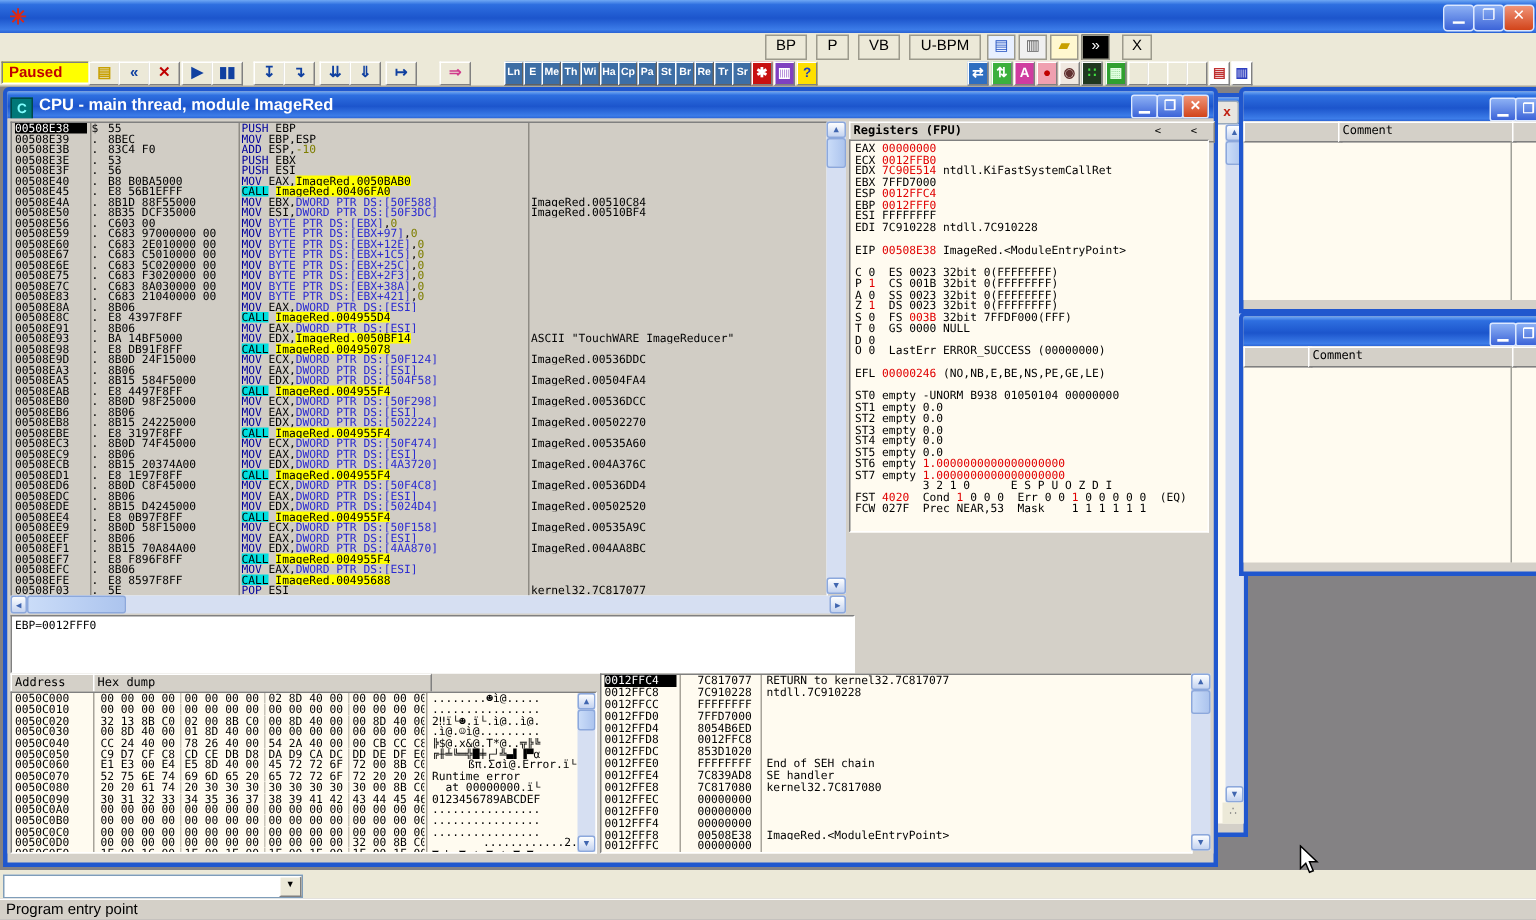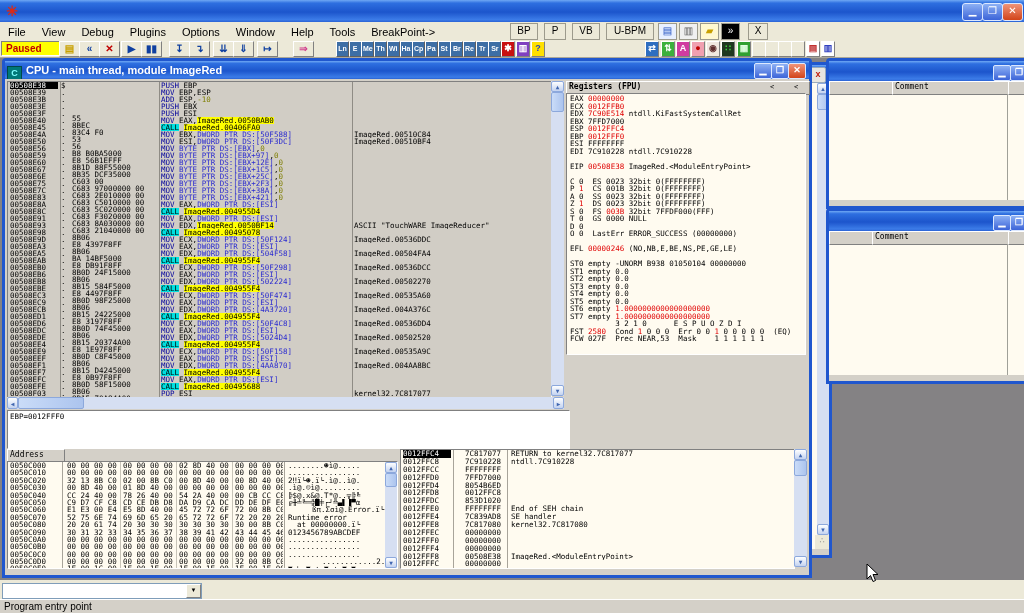--- a/index.html
+++ b/index.html
@@ -47,21 +47,21 @@
     border:1px solid #8CA8DC;border-radius:2px;color:#4066B0;font-size:6px;text-align:center;line-height:10px;box-sizing:border-box;}
   .sbthumb{position:absolute;left:0;width:100%;background:linear-gradient(90deg,#CADCF8,#ACC4EE);
     border:1px solid #8CA8DC;border-radius:2px;box-sizing:border-box;}
   .sbbtn.h{height:100%;width:11px;line-height:11px;}
   
   #disasm{background:#D1CDC5;overflow:hidden;}
   .drow{position:relative;height:7px;line-height:7px;font-size:7.5px;white-space:pre;}
   .dcell{position:absolute;top:0;overflow:hidden;}
   .c-addr{left:2px;width:48px;color:#000;}
   .c-mark{left:53px;width:10px;}
-  .c-byte{left:64px;width:86px;margin-top:33px;}
+  .c-byte{left:64px;width:86px;}
   .c-instr{left:153px;width:190px;}
   .c-comm{left:346px;width:198px;}
   .colline{position:absolute;top:0;bottom:0;width:1px;background:#8F8C85;}
   .sel-addr{background:#000;color:#fff;}
   .mn{color:#00009C;} .mn-call{background:#00E0E0;color:#000;}
   .mem{color:#2B2BD0;} .imm-y{background:#FFFF00;color:#000;} .num{color:#7E7E00;}
   #regpane{background:#FFFBF0;overflow:hidden;}
   .rline{height:7.5px;line-height:7.5px;font-size:7.5px;white-space:pre;color:#000;}
   .red{color:#E00000;}
   #infopane{background:#fff;font-size:7.5px;line-height:9px;color:#000;padding:1px 2px;}
@@ -89,21 +89,20 @@
 
   <div class="abs" id="titlebar">
     <div class="appicon">✳</div>
     <span class="abs" style="left:24px;top:4px;color:#fff;font-weight:bold;font-size:11px;"></span>
     <div class="capbtn" style="left:962px;">▁</div>
     <div class="capbtn" style="left:982px;">❐</div>
     <div class="capbtn close" style="left:1002px;">✕</div>
   </div>
 
   <div class="abs" id="menubar">
-    <span id="menu-items"><span class="menuitem">File</span><span class="menuitem">View</span><span class="menuitem">Debug</span><span class="menuitem">Plugins</span><span class="menuitem">Options</span><span class="menuitem">Window</span><span class="menuitem">Help</span><span class="menuitem">Tools</span><span class="menuitem">BreakPoint-&gt;</span></span>
     <span id="plugin-btns"><div class="flatbtn" style="left: 510px; width: 26px;">BP</div><div class="flatbtn" style="left: 544px; width: 20px;">P</div><div class="flatbtn" style="left: 572px; width: 26px;">VB</div><div class="flatbtn" style="left: 606px; width: 46px;">U-BPM</div></span>
     <span id="plugin-icon-btns"><div class="flatbtn" style="left: 658px; width: 17px; color: rgb(32, 80, 192); background: rgb(232, 240, 255);">▤</div><div class="flatbtn" style="left: 679px; width: 17px; color: rgb(96, 96, 96); background: rgb(240, 240, 240);">▥</div><div class="flatbtn" style="left: 700px; width: 17px; color: rgb(200, 160, 0); background: rgb(255, 248, 208);">▰</div><div class="flatbtn" style="left: 721px; width: 17px; color: rgb(255, 255, 255); background: rgb(0, 0, 0);">»</div></span>
     <div class="flatbtn" style="left:748px;width:18px;">X</div>
   </div>
 
   <div class="abs" id="toolbar">
     <div class="abs" id="paused">Paused</div>
     <span id="main-icon-btns"><div class="tbtn" style="left: 59px; color: rgb(200, 160, 0);">▤</div><div class="tbtn" style="left: 79px; color: rgb(16, 64, 160);">«</div><div class="tbtn" style="left: 99px; color: rgb(192, 0, 0);">✕</div><div class="tbtn" style="left: 121px; color: rgb(16, 64, 160);">▶</div><div class="tbtn" style="left: 141px; color: rgb(16, 64, 160);">▮▮</div><div class="tbtn" style="left: 169px; color: rgb(16, 64, 160);">↧</div><div class="tbtn" style="left: 189px; color: rgb(16, 64, 160);">↴</div><div class="tbtn" style="left: 213px; color: rgb(16, 64, 160);">⇊</div><div class="tbtn" style="left: 233px; color: rgb(16, 64, 160);">⇓</div><div class="tbtn" style="left: 257px; color: rgb(16, 64, 160);">↦</div><div class="tbtn" style="left: 293px; color: rgb(208, 60, 140);">⇒</div></span>
     <span id="letter-btns"><div class="letterbtn" style="left: 336px;">Ln</div><div class="letterbtn" style="left: 348.7px;">E</div><div class="letterbtn" style="left: 361.4px;">Me</div><div class="letterbtn" style="left: 374.1px;">Th</div><div class="letterbtn" style="left: 386.8px;">Wi</div><div class="letterbtn" style="left: 399.5px;">Ha</div><div class="letterbtn" style="left: 412.2px;">Cp</div><div class="letterbtn" style="left: 424.9px;">Pa</div><div class="letterbtn" style="left: 437.6px;">St</div><div class="letterbtn" style="left: 450.3px;">Br</div><div class="letterbtn" style="left: 463px;">Re</div><div class="letterbtn" style="left: 475.7px;">Tr</div><div class="letterbtn" style="left: 488.4px;">Sr</div></span>
     <span id="extra-icon-btns"><div class="tbtn sq" style="left: 501px; color: rgb(255, 255, 255); background: rgb(200, 16, 16);">✱</div><div class="tbtn sq" style="left: 516px; color: rgb(255, 255, 255); background: rgb(128, 64, 192);">▥</div><div class="tbtn sq" style="left: 531px; color: rgb(32, 64, 192); background: rgb(255, 224, 0);">?</div><div class="tbtn sq" style="left: 645px; color: rgb(255, 255, 255); background: rgb(46, 110, 192);">⇄</div><div class="tbtn sq" style="left: 661px; color: rgb(255, 255, 255); background: rgb(60, 176, 60);">⇅</div><div class="tbtn sq" style="left: 676px; color: rgb(255, 255, 255); background: rgb(208, 60, 160);">A</div><div class="tbtn sq" style="left: 691px; color: rgb(192, 0, 0); background: rgb(240, 160, 176);">●</div><div class="tbtn sq" style="left: 706px; color: rgb(96, 48, 48); background: rgb(240, 232, 224);">◉</div><div class="tbtn sq" style="left: 721px; color: rgb(64, 224, 64); background: rgb(32, 56, 32);">∷</div><div class="tbtn sq" style="left: 737px; color: rgb(224, 255, 224); background: rgb(48, 160, 48);">▦</div><div class="tbtn sq" style="left: 752px; color: rgb(0, 0, 0); background: rgb(236, 233, 216);"></div><div class="tbtn sq" style="left: 765px; color: rgb(0, 0, 0); background: rgb(236, 233, 216);"></div><div class="tbtn sq" style="left: 778px; color: rgb(0, 0, 0); background: rgb(236, 233, 216);"></div><div class="tbtn sq" style="left: 791px; color: rgb(0, 0, 0); background: rgb(236, 233, 216);"></div><div class="tbtn sq" style="left: 806px; color: rgb(192, 48, 48); background: rgb(255, 255, 255);">▤</div><div class="tbtn sq" style="left: 821px; color: rgb(48, 64, 192); background: rgb(255, 255, 255);">▥</div></span>
@@ -262,27 +261,28 @@
           <div class="rline"> </div>
           <div class="rline"><span class="">ST0 empty -UNORM B938 01050104 00000000</span></div>
           <div class="rline"><span class="">ST1 empty 0.0</span></div>
           <div class="rline"><span class="">ST2 empty 0.0</span></div>
           <div class="rline"><span class="">ST3 empty 0.0</span></div>
           <div class="rline"><span class="">ST4 empty 0.0</span></div>
           <div class="rline"><span class="">ST5 empty 0.0</span></div>
           <div class="rline"><span class="">ST6 empty </span><span class="red">1.0000000000000000000</span></div>
           <div class="rline"><span class="">ST7 empty </span><span class="red">1.0000000000000000000</span></div>
           <div class="rline"><span class="">          3 2 1 0      E S P U O Z D I</span></div>
-          <div class="rline"><span class="">FST </span><span class="red">2580</span><span class="">  Cond </span><span class="red">1</span><span class=""> 0 0 0  Err 0 0 </span><span class="red">1</span><span class=""> 0 0 0 0 0  (EQ)</span></div>
+          <div class="rline"><span class="">FST </span><span class="red">4020</span><span class="">  Cond </span><span class="red">1</span><span class=""> 0 0 0  Err 0 0 </span><span class="red">1</span><span class=""> 0 0 0 0 0  (EQ)</span></div>
           <div class="rline"><span class="">FCW 027F  Prec NEAR,53  Mask    1 1 1 1 1 1</span></div>
         </div>
 
       <div class="abs" style="left:2px;top:370px;width:391px;height:120px;">
         <div style="position:relative;height:12px;">
           <div class="abs colhdr mono" style="left:0;top:0;width:54px;height:12px;">Address</div>
+          <div class="abs colhdr mono" style="left:55px;top:0;width:222px;height:12px;">Hex dump</div>
           <div class="abs colhdr mono" style="left:278px;top:0;width:99px;height:12px;margin-top:36px;">ASCII</div>
         </div>
         <div class="sunken" id="dumppane" style="position:relative;height:106px;">
           <div id="dump-rows">
               <div class="hrow"><span class="dcell" style="left:2px;width:50px;">0050C000</span><span class="dcell" style="left:57px;width:218px;"><span class="hexgrp">00 00 00 00</span><span class="hexgrp">00 00 00 00</span><span class="hexgrp">02 8D 40 00</span><span class="hexgrp">00 00 00 00</span></span><span class="dcell" style="left:280px;width:96px;">........☻ì@.....</span></div>
               <div class="hrow"><span class="dcell" style="left:2px;width:50px;">0050C010</span><span class="dcell" style="left:57px;width:218px;"><span class="hexgrp">00 00 00 00</span><span class="hexgrp">00 00 00 00</span><span class="hexgrp">00 00 00 00</span><span class="hexgrp">00 00 00 00</span></span><span class="dcell" style="left:280px;width:96px;">................</span></div>
               <div class="hrow"><span class="dcell" style="left:2px;width:50px;">0050C020</span><span class="dcell" style="left:57px;width:218px;"><span class="hexgrp">32 13 8B C0</span><span class="hexgrp">02 00 8B C0</span><span class="hexgrp">00 8D 40 00</span><span class="hexgrp">00 8D 40 00</span></span><span class="dcell" style="left:280px;width:96px;">2‼ï└☻.ï└.ì@..ì@.</span></div>
               <div class="hrow"><span class="dcell" style="left:2px;width:50px;">0050C030</span><span class="dcell" style="left:57px;width:218px;"><span class="hexgrp">00 8D 40 00</span><span class="hexgrp">01 8D 40 00</span><span class="hexgrp">00 00 00 00</span><span class="hexgrp">00 00 00 00</span></span><span class="dcell" style="left:280px;width:96px;">.ì@.☺ì@.........</span></div>
               <div class="hrow"><span class="dcell" style="left:2px;width:50px;">0050C040</span><span class="dcell" style="left:57px;width:218px;"><span class="hexgrp">CC 24 40 00</span><span class="hexgrp">78 26 40 00</span><span class="hexgrp">54 2A 40 00</span><span class="hexgrp">00 CB CC C8</span></span><span class="dcell" style="left:280px;width:96px;">╠$@.x&amp;@.T*@..╦╠╚</span></div>
               <div class="hrow"><span class="dcell" style="left:2px;width:50px;">0050C050</span><span class="dcell" style="left:57px;width:218px;"><span class="hexgrp">C9 D7 CF C8</span><span class="hexgrp">CD CE DB D8</span><span class="hexgrp">DA D9 CA DC</span><span class="hexgrp">DD DE DF E0</span></span><span class="dcell" style="left:280px;width:96px;">╔╫╧╚═╬█╪┌┘╩▄▌▐▀α</span></div>

